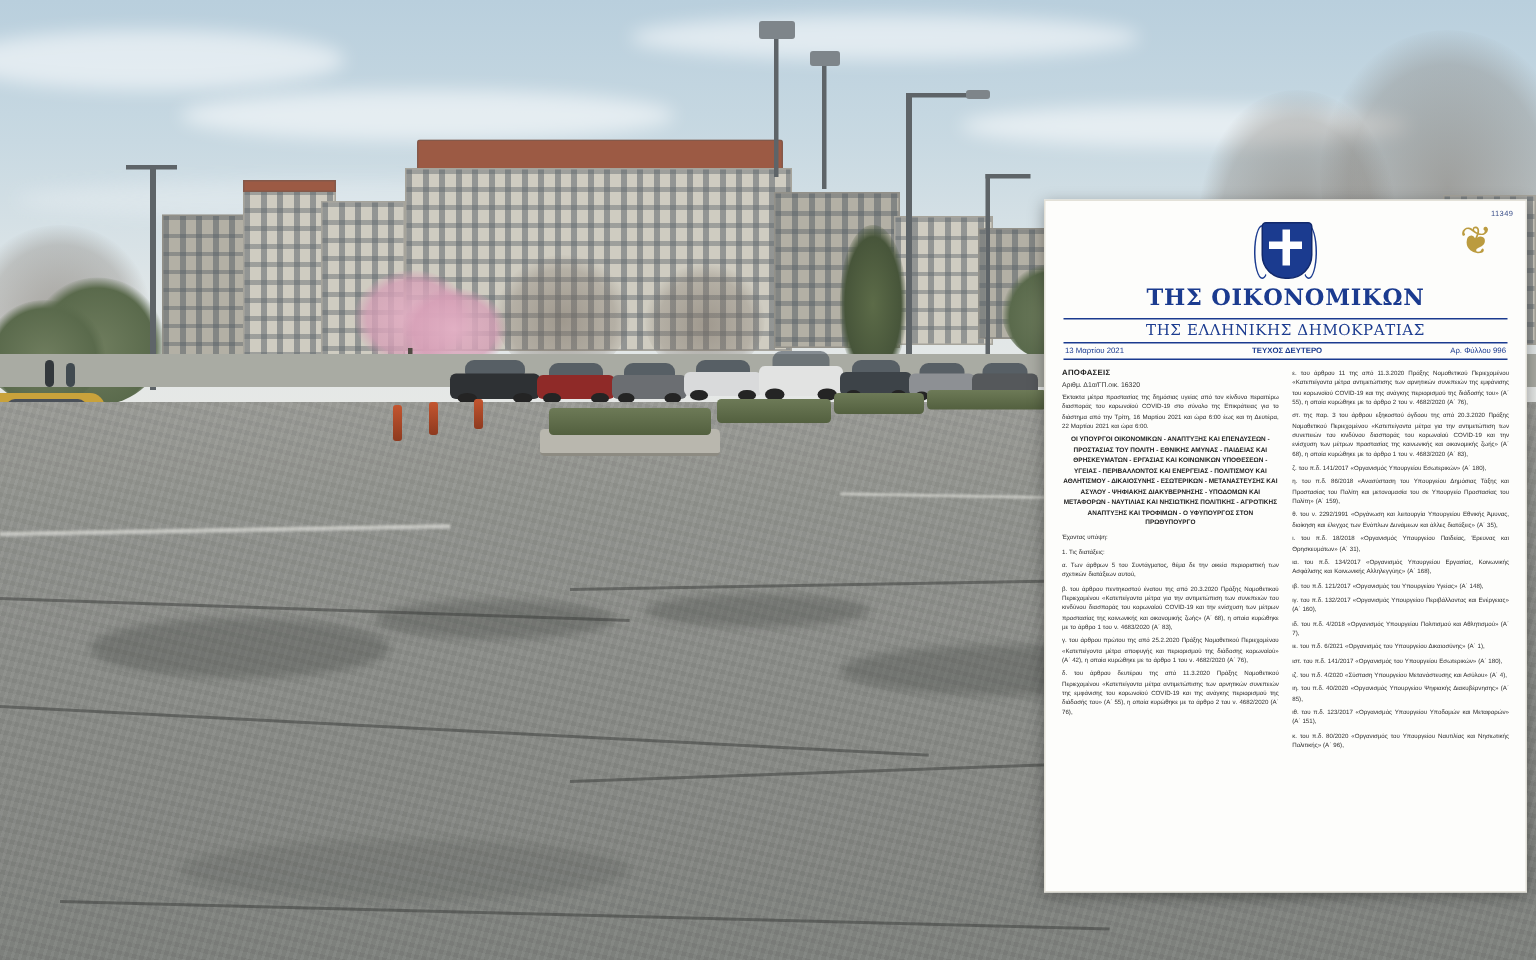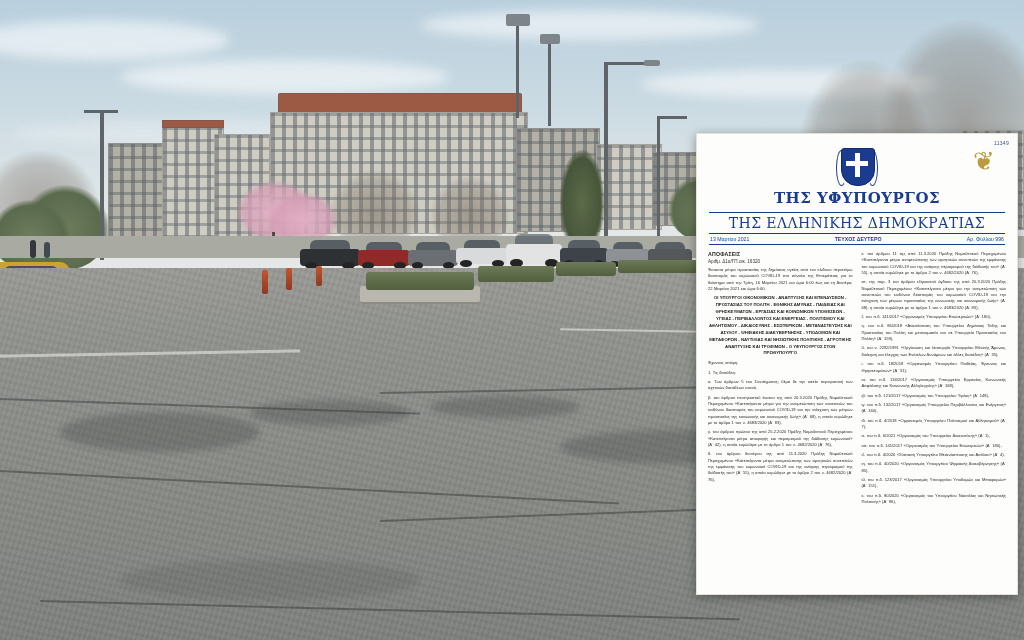--- a/index.html
+++ b/index.html
@@ -234,21 +234,21 @@
     font-family: "DejaVu Serif", serif;
     font-weight: bold;
     color: #1b3b8f;
     font-size: 15px;
     letter-spacing: .5px;
     margin-top: -1px;
   }
   .doc-title-3 {
     font-family: "DejaVu Serif", serif;
     color: #1b3b8f;
-    font-size: 14px;
+    font-size: 10px;
     letter-spacing: .4px;
     margin-top: 2px;
   }
   .doc-rule {
     height: 1px;
     background: #1b3b8f;
     margin: 5px 12px 0 12px;
   }
   .doc-rule.thin { height: .5px; margin-top: 1.5px; }
   .doc-meta {
@@ -477,21 +477,21 @@
     <div class="doc-stamp">❦</div>
 
     <div class="doc-head">
       <div class="emblem">
         <div class="wreath-l"></div>
         <div class="wreath-r"></div>
         <div class="shield"></div>
         <div class="cross-v"></div>
         <div class="cross-h"></div>
       </div>
-      <div class="doc-title-2">ΤΗΣ ΥΦΥΠΟΥΡΓΟΣ</div>
+      <div class="doc-title-2">ΤΗΣ ΟΙΚΟΝΟΜΙΚΩΝ</div>
       <div class="doc-rule"></div>
       <div class="doc-title-3">ΤΗΣ ΕΛΛΗΝΙΚΗΣ ΔΗΜΟΚΡΑΤΙΑΣ</div>
       <div class="doc-rule thin"></div>
     </div>
 
     <div class="doc-meta">
       <span class="left">13 Μαρτίου 2021</span>
       <span class="mid">ΤΕΥΧΟΣ ΔΕΥΤΕΡΟ</span>
       <span class="right">Αρ. Φύλλου 996</span>
     </div>

